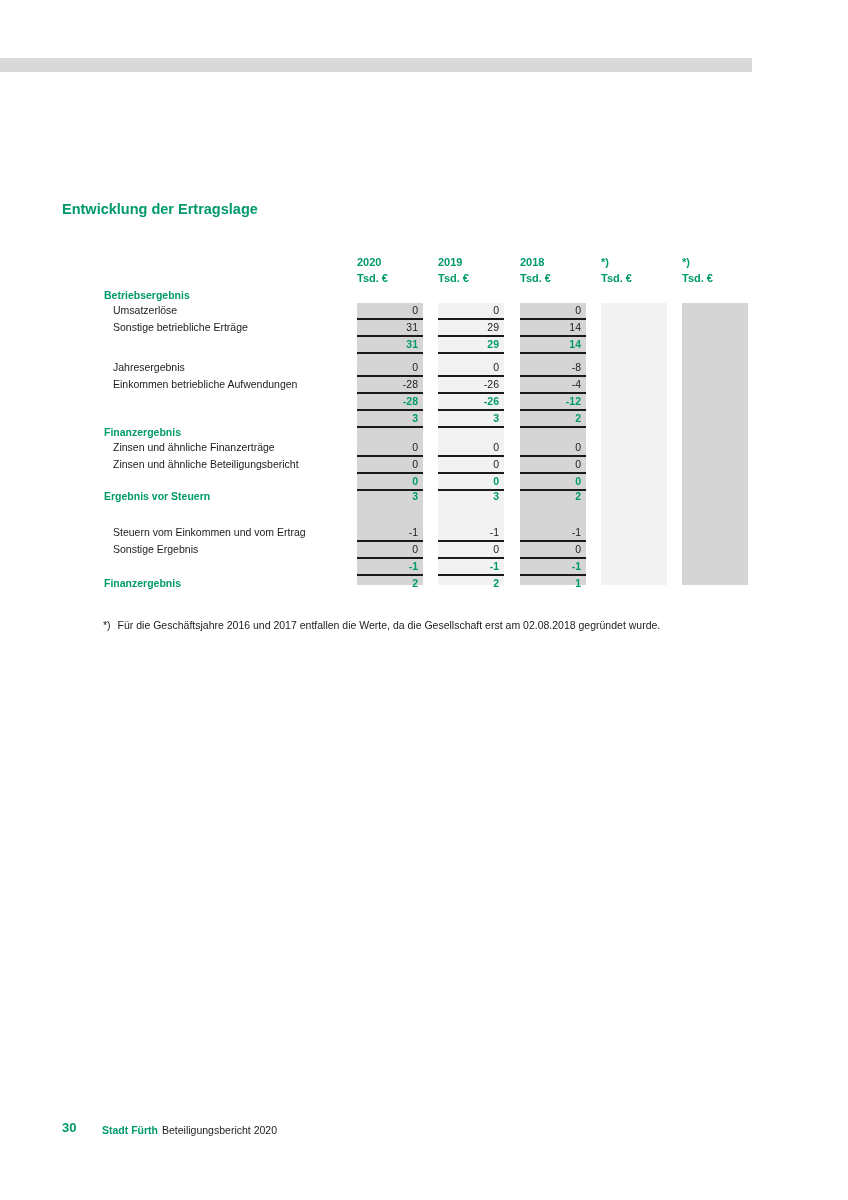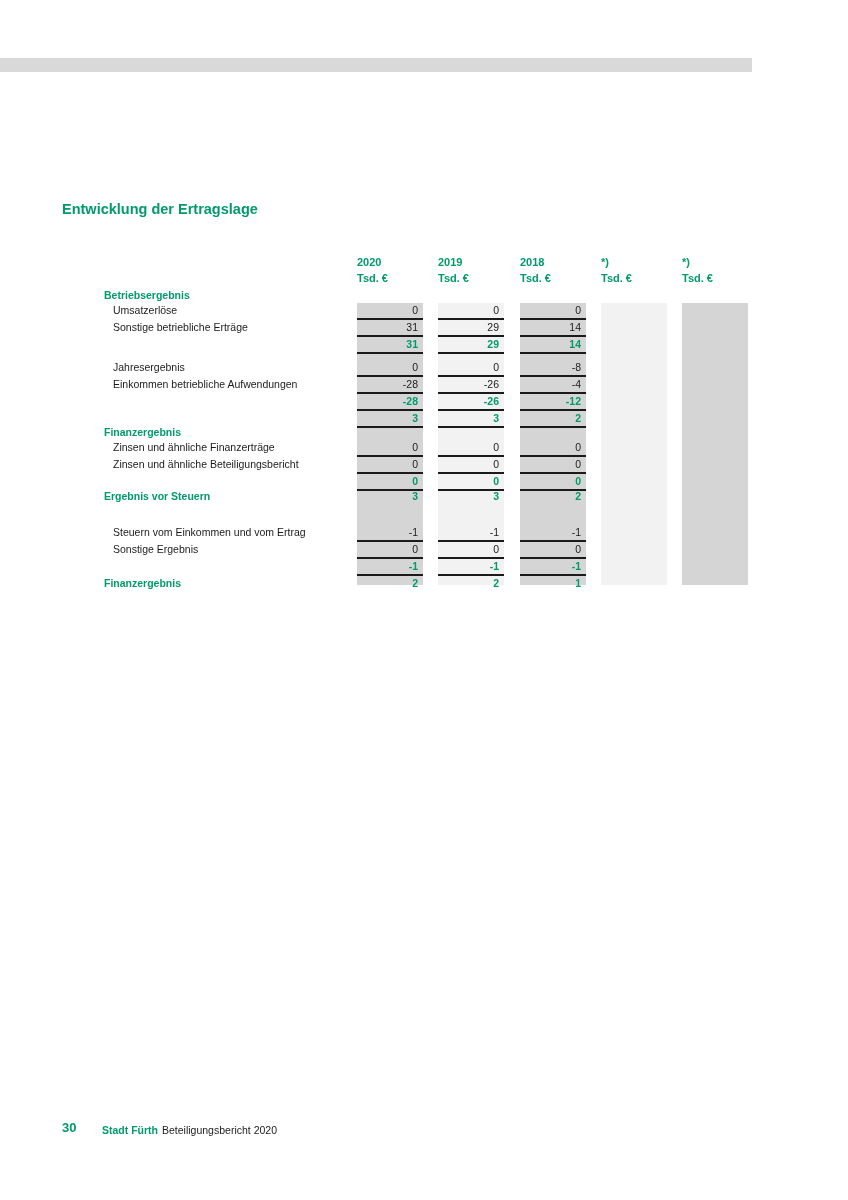--- a/index.html
+++ b/index.html
@@ -192,19 +192,22 @@
 
     <div class="trow" style="top:576px">
       <span class="rlabel lvl1 seclabel">Finanzergebnis</span>
       <span class="cell v0 g">2</span>
       <span class="cell v1 g">2</span>
       <span class="cell v2 g">1</span>
     </div>
 
   </div>
 
+  <div class="footnote">
+    <span class="mark">*)</span><span>Für die Geschäftsjahre 2016 und 2017 entfallen die Werte, da die Gesellschaft erst am 02.08.2018 gegründet wurde.</span>
+  </div>
 
   <div class="pagenum">30</div>
   <div class="footer-line">
     <span class="pub">Stadt Fürth</span><span class="rep">Beteiligungsbericht 2020</span>
   </div>
 
 </div>
 
 </body></html>

